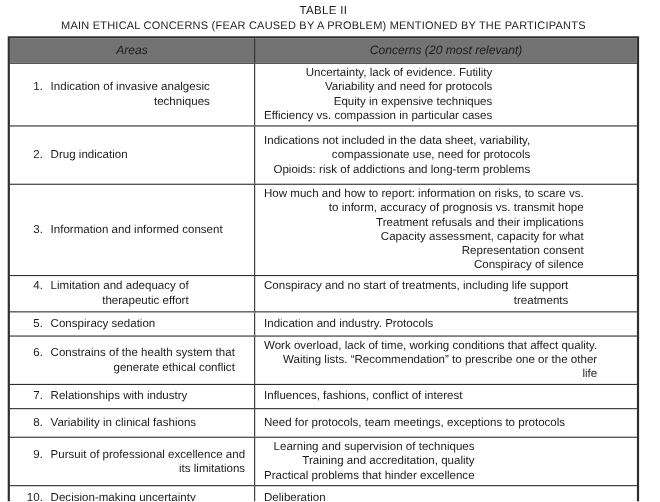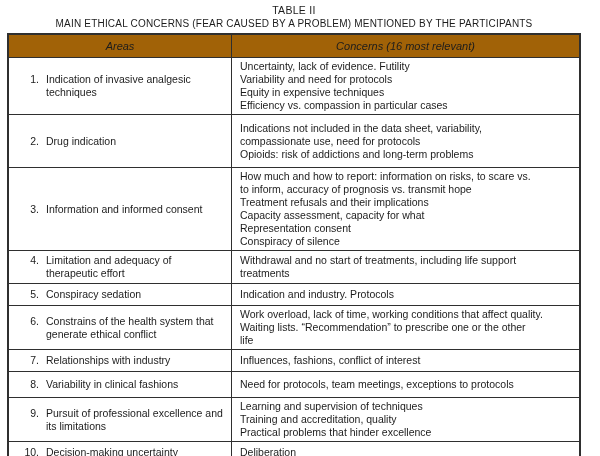--- a/index.html
+++ b/index.html
@@ -36,21 +36,21 @@
   }
   .trow {
     display: grid;
     grid-template-columns: 223px 1fr;
     border-top: 1px solid #2f2f2f;
   }
   .trow:first-child {
     border-top: none;
   }
   .hdr {
-    background: #a16207;
+    background: #737373;
   }
   .cell {
     display: flex;
     align-items: center;
     font-size: 10.5px;
     line-height: 13px;
     padding: 2px 4px 2px 8px;
     box-sizing: border-box;
   }
   .cell.left {
@@ -68,37 +68,38 @@
     align-items: flex-start;
   }
   .num {
     width: 26px;
     flex: 0 0 26px;
     text-align: right;
     margin-right: 7px;
   }
   .pre {
     white-space: pre-line;
+    text-align: right;
   }
 </style>
 </head>
 <body>
 
 <div class="page">
 
   <div class="caption">
     <div class="t1">TABLE II</div>
     <div class="t2">MAIN ETHICAL CONCERNS (FEAR CAUSED BY A PROBLEM) MENTIONED BY THE PARTICIPANTS</div>
   </div>
 
   <div class="tbl">
 
     <div class="trow hdr" style="min-height:22px">
       <div class="cell left">Areas</div>
-      <div class="cell">Concerns (16 most relevant)</div>
+      <div class="cell">Concerns (20 most relevant)</div>
     </div>
 
     <div class="trow" style="min-height:54px">
       <div class="cell left">
         <div class="area-wrap">
           <span class="num">1.</span>
           <span class="pre">Indication of invasive analgesic
 techniques</span>
         </div>
       </div>
@@ -143,21 +144,21 @@
 
     <div class="trow" style="min-height:32px">
       <div class="cell left">
         <div class="area-wrap">
           <span class="num">4.</span>
           <span class="pre">Limitation and adequacy of
 therapeutic effort</span>
         </div>
       </div>
       <div class="cell">
-        <span class="pre">Withdrawal and no start of treatments, including life support
+        <span class="pre">Conspiracy and no start of treatments, including life support
 treatments</span>
       </div>
     </div>
 
     <div class="trow" style="min-height:21px">
       <div class="cell left">
         <div class="area-wrap">
           <span class="num">5.</span>
           <span class="pre">Conspiracy sedation</span>
         </div>

